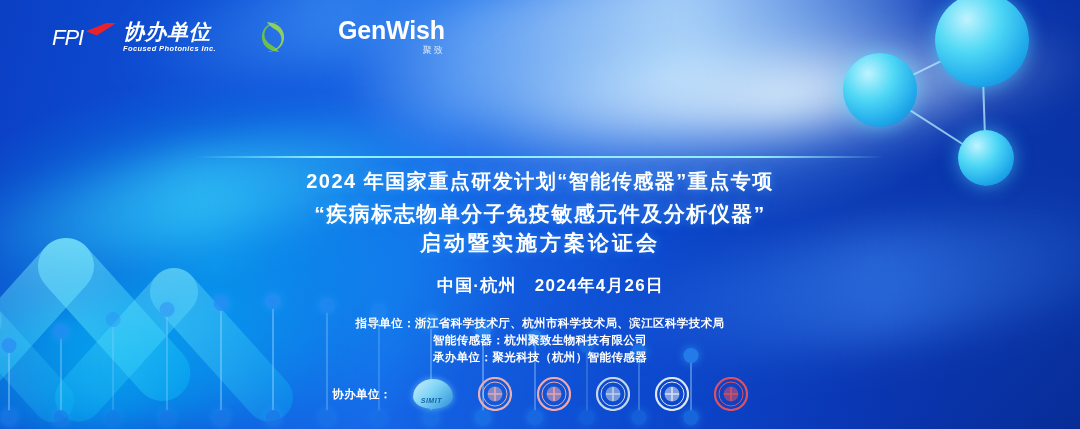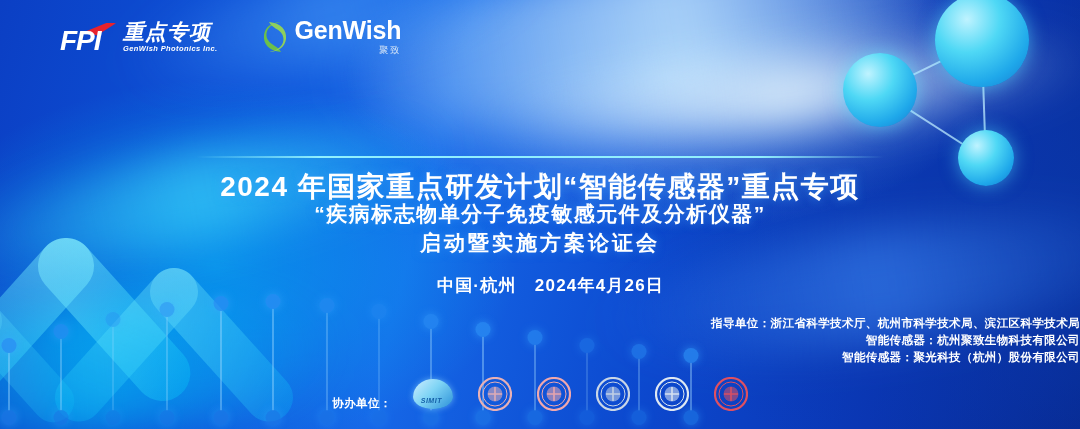--- a/index.html
+++ b/index.html
@@ -57,49 +57,49 @@
         background:radial-gradient(circle at 34% 28%,#bff3ff 0%,#4fd8f5 36%,#1fa8ea 70%,#1276cf 100%);
         box-shadow:0 0 18px rgba(90,225,255,.55);}
   .edge{position:absolute;height:1.5px;background:rgba(190,235,255,.75);transform-origin:0 50%;}
 
   
   .logos{position:absolute;left:52px;top:18px;display:flex;align-items:center;gap:44px;}
   .fpi{display:flex;align-items:center;gap:9px;}
   .fpi-mark{position:relative;width:62px;height:30px;}
   .fpi-mark .sw{position:absolute;right:-2px;top:1px;width:30px;height:13px;
       background:#e8222c;clip-path:polygon(0 68%,72% 0,100% 6%,36% 100%);}
-  .fpi-mark .lt{position:absolute;left:8px;top:5px;font-style:italic;font-weight:700;font-size:28px;
+  .fpi-mark .lt{position:absolute;left:0;top:5px;font-style:italic;font-weight:400;font-size:22px;
       letter-spacing:-1px;color:#fff;line-height:1;}
   .fpi-cn{display:flex;flex-direction:column;line-height:1;}
   .fpi-cn .cn{font-size:21px;font-weight:800;color:#fff;letter-spacing:1px;font-style:italic;}
   .fpi-cn .en{font-size:7.5px;font-weight:700;color:#fff;letter-spacing:.4px;margin-top:3px;font-style:italic;}
   .gw{display:flex;align-items:center;gap:7px;}
   .gw-mark{width:26px;height:34px;position:relative;}
   .gw-cn{display:flex;flex-direction:column;align-items:flex-end;line-height:1;}
-  .gw-cn .en{font-size:25px;font-weight:600;color:#fff;letter-spacing:-.2px;}
+  .gw-cn .en{font-size:25px;font-weight:600;color:#fff;letter-spacing:-.2px;margin-left:45px;}
   .gw-cn .cn{font-size:9px;color:#dce9f7;letter-spacing:2px;margin-top:3px;}
 
   
   .title{position:absolute;left:0;right:0;top:86px;text-align:center;
     font-size:50px;font-weight:800;color:#fff;letter-spacing:2px;line-height:1.12;
     text-shadow:0 0 16px rgba(120,210,255,.95),0 0 34px rgba(60,170,255,.75),0 2px 3px rgba(0,30,90,.5);}
   .rule{position:absolute;left:196px;width:688px;top:156px;height:2px;
     background:linear-gradient(90deg,rgba(120,235,255,0),rgba(150,245,255,.95) 18%,rgba(150,245,255,.95) 82%,rgba(120,235,255,0));}
   .sub{position:absolute;left:0;right:0;text-align:center;color:#fff;font-weight:700;}
-  .sub1{top:168px;font-size:28px;letter-spacing:1.5px;text-shadow:0 0 10px rgba(60,160,255,.6);}
+  .sub1{top:168px;font-size:20px;letter-spacing:1.5px;text-shadow:0 0 10px rgba(60,160,255,.6);}
   .sub2{top:200px;font-size:21px;letter-spacing:1.5px;text-shadow:0 0 10px rgba(60,160,255,.6);}
   .sub3{top:229px;font-size:21px;letter-spacing:3px;text-shadow:0 0 10px rgba(60,160,255,.6);}
   .where{position:absolute;left:0;right:0;top:274px;text-align:center;color:#fff;
     font-size:17px;font-weight:700;letter-spacing:1.2px;padding-left:21px;}
 
-  .orgs{position:absolute;left:0;right:0;top:315px;text-align:right;}
+  .orgs{position:absolute;left:0;right:0;top:315px;text-align:center;}
   .orgline{color:#fff;font-size:11.5px;font-weight:700;letter-spacing:.4px;line-height:17px;white-space:nowrap;}
 
   .coorg{position:absolute;left:0;right:0;top:377px;display:flex;justify-content:center;
-    align-items:flex-end;gap:15px;}
+    align-items:center;gap:15px;}
   .coorg-label{color:#fff;font-size:11.5px;font-weight:700;letter-spacing:.4px;margin-right:6px;}
   .seal{width:34px;height:34px;border-radius:50%;position:relative;display:flex;
         align-items:center;justify-content:center;}
   .sealwave{width:40px;height:30px;border-radius:50% 50% 50% 50%/60% 60% 40% 40%;
     background:linear-gradient(135deg,#cfeeff 0%,#7fd4f5 45%,#2a8fd8 100%);
     box-shadow:0 0 6px rgba(140,220,255,.6);position:relative;}
   .sealwave span{position:absolute;left:8px;bottom:5px;font-size:7px;font-weight:800;
     color:#1560a8;letter-spacing:.5px;font-style:italic;}
 </style>
 </head>
@@ -157,22 +157,22 @@
       <div class="node" style="left: 138px; top: 130px; width: 56px; height: 56px;"></div>
     </div>
 
   <div class="logos">
     <div class="fpi">
       <div class="fpi-mark">
         <div class="sw"></div>
         <div class="lt">FPI</div>
       </div>
       <div class="fpi-cn">
-        <span class="cn">重点专项</span>
-        <span class="en">GenWish Photonics Inc.</span>
+        <span class="cn">协办单位</span>
+        <span class="en">Focused Photonics Inc.</span>
       </div>
     </div>
     <div class="gw">
       <div class="gw-mark">
         <svg width="26" height="34" viewBox="0 0 26 34">
           <path d="M19 2 C6 4, 2 13, 6 20 C9 25, 16 26, 19 32 C7 31, 1 24, 2 15 C3 7, 10 2, 19 2 Z" fill="#6cc04a"></path>
           <path d="M7 32 C20 30, 24 21, 20 14 C17 9, 10 8, 7 2 C19 3, 25 10, 24 19 C23 27, 16 32, 7 32 Z" fill="#8fcf5c"></path>
         </svg>
       </div>
       <div class="gw-cn">
@@ -184,21 +184,21 @@
 
   <div class="rule"></div>
   <div class="sub sub1">2024 年国家重点研发计划“智能传感器”重点专项</div>
   <div class="sub sub3">启动暨实施方案论证会</div>
   <div class="sub sub2">“疾病标志物单分子免疫敏感元件及分析仪器”</div>
   <div class="where">中国·杭州　2024年4月26日</div>
 
   <div class="orgs">
     <div class="orgline">指导单位：浙江省科学技术厅、杭州市科学技术局、滨江区科学技术局</div>
     <div class="orgline">智能传感器：杭州聚致生物科技有限公司</div>
-    <div class="orgline">智能传感器：聚光科技（杭州）股份有限公司</div>
+    <div class="orgline">承办单位：聚光科技（杭州）智能传感器</div>
   </div>
 
   <div class="coorg">
     <span class="coorg-label">协办单位：</span>
     <span id="seals" style="display:flex;align-items:center;gap:25px;">
         <div class="sealwave">
           <span>SIMIT</span>
         </div>
         <div class="seal">
           <svg width="34" height="34" viewBox="0 0 34 34">

